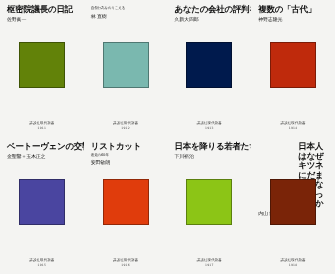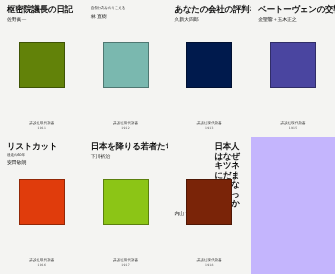--- a/index.html
+++ b/index.html
@@ -8,21 +8,21 @@
     background:#ffffff;
     font-family:"DejaVu Sans","Liberation Sans",sans-serif;
     overflow:hidden;
   }
   .grid{
     width:335px;height:274px;
     display:grid;
     grid-template-columns:repeat(4,1fr);
     grid-template-rows:repeat(2,1fr);
     gap:0;
-    background:#c4b5fd;
+    background:#000000;
   }
   .cover{
     position:relative;
     background:#f4f4f2;
     display:flex;
     flex-direction:column;
     align-items:center;
     box-sizing:border-box;
     padding:5px 5px 0 5px;
     overflow:hidden;
@@ -133,20 +133,34 @@
     </div>
     <div class="swatchwrap">
       <div class="swatch" style="background-color: rgb(0, 26, 77);"></div>
     </div>
     <div class="footer">
       <p class="pub">講談社現代新書</p>
       <p class="num">1913</p>
     </div>
   </div>
 
+  <div class="cover">
+    <div class="txtblock">
+      <p class="title">複数の「古代」</p>
+      <p class="subtitle"></p>
+      <p class="author">神野志隆光</p>
+    </div>
+    <div class="swatchwrap">
+      <div class="swatch" style="background-color: rgb(191, 42, 12);"></div>
+    </div>
+    <div class="footer">
+      <p class="pub">講談社現代新書</p>
+      <p class="num">1914</p>
+    </div>
+  </div>
 
   <div class="cover">
     <div class="txtblock">
       <p class="title">ベートーヴェンの交響曲</p>
       <p class="subtitle"></p>
       <p class="author">金聖響＋玉木正之</p>
     </div>
     <div class="swatchwrap">
       <div class="swatch" style="background-color: rgb(74, 69, 160);"></div>
     </div>

